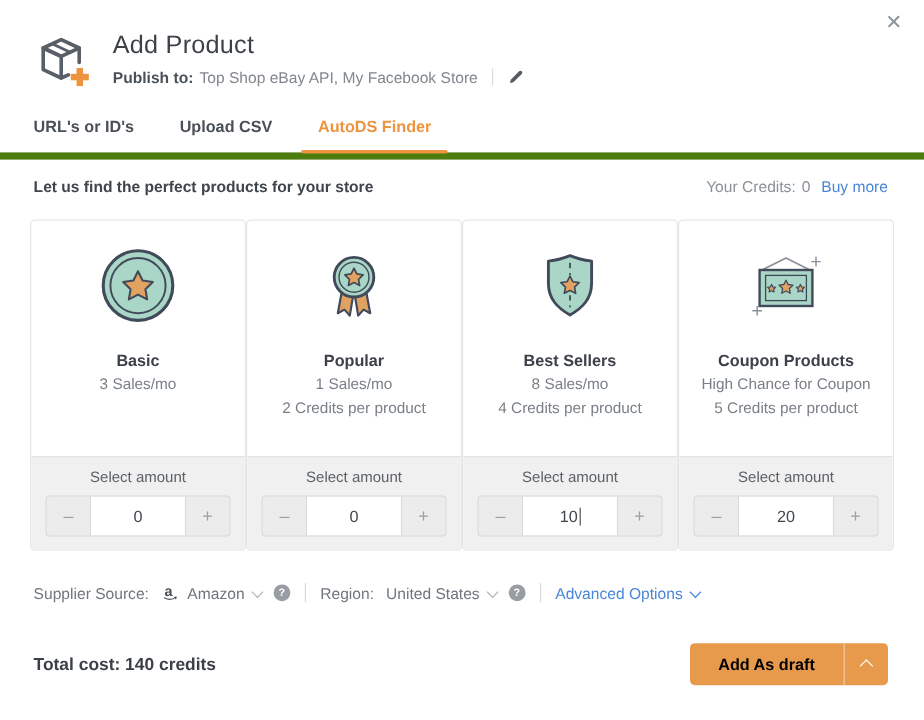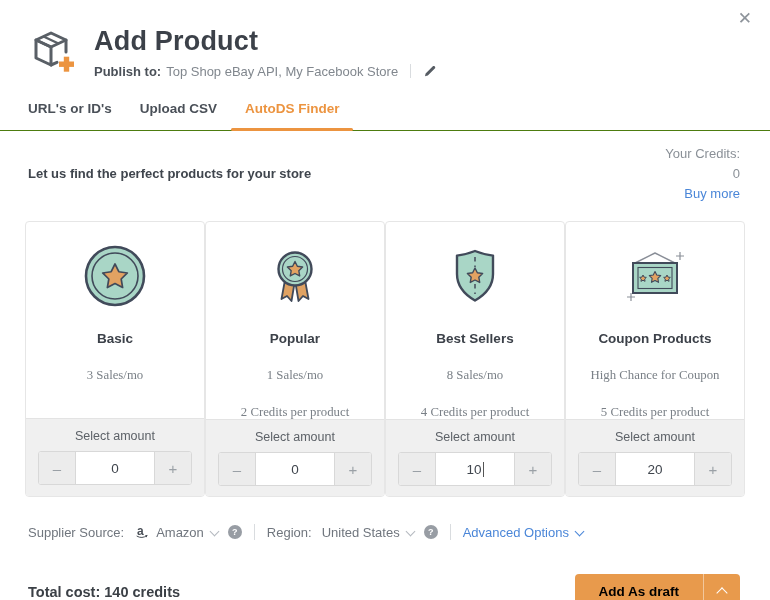--- a/index.html
+++ b/index.html
@@ -19,52 +19,52 @@
     font-family:"Liberation Sans",sans-serif;overflow:hidden;box-sizing:border-box;
   }
   
   .close-btn{
     position:absolute;top:6px;right:14px;font-size:17px;color:#8E949B;
     background:none;border:none;cursor:pointer;line-height:1;padding:4px;font-family:inherit;
   }
   
   .header{display:flex;align-items:flex-start;padding:26px 28px 0 26px;}
   .header-text{margin-left:18px;}
-  .page-title{margin:0;font-size:27px;font-weight:bold;color:var(--text-dark);letter-spacing:.2px;}
+  .page-title{margin:0;font-size:21px;font-weight:normal;color:var(--text-dark);letter-spacing:.2px;}
   .publish{display:flex;align-items:flex-start;margin-top:7px;font-size:13px;}
   .publish-label{font-weight:bold;color:#4A5058;margin-right:5px;}
   .publish-value{color:#81878E;}
   .vdiv{display:inline-block;width:1px;height:14px;background:#D9DCDF;margin:0 12px;}
   .pencil-btn{background:none;border:none;padding:0;cursor:pointer;display:flex;}
   
-  .tabs{display:flex;padding:0 0 0 14px;margin-top:14px;border-bottom:1px solid #4d7c0f;}
+  .tabs{display:flex;gap:10px;padding:0 0 0 14px;margin-top:14px;border-bottom:6px solid #4d7c0f;}
   .tab{
     position:relative;padding:8px 14px 14px 14px;font-size:13.5px;font-weight:bold;
     color:#4A5058;cursor:pointer;white-space:nowrap;
   }
   .tab.active{color:var(--accent-orange);}
   .tab.active::after{
     content:"";position:absolute;left:0;right:0;bottom:-1px;height:3px;
     background:var(--accent-orange);border-radius:2px;
   }
   
   .subrow{display:flex;justify-content:space-between;align-items:center;padding:0 30px 0 28px;margin-top:15px;}
   .subtitle{font-size:13px;font-weight:bold;color:#3F454D;}
-  .credits{font-size:13px;color:#8A9097;display:flex;gap:5px;align-items:flex-end;flex-direction:column;}
+  .credits{font-size:13px;color:#8A9097;display:flex;gap:5px;align-items:flex-start;}
   .buy-more{color:var(--link-blue);text-decoration:none;cursor:pointer;margin-left:4px;}
   
   .cards{display:grid;grid-template-columns:repeat(4,1fr);gap:0;margin:20px 25px 0 25px;}
   .card{
     border:1px solid var(--border-gray);border-radius:4px;overflow:hidden;
     display:flex;flex-direction:column;height:274px;background:#fff;
   }
   .card-body{flex:1;text-align:center;padding-top:21px;}
   .card-icon{height:66px;display:flex;align-items:center;justify-content:center;}
   .card-title{font-size:13.5px;font-weight:bold;color:var(--text-dark);margin-top:22px;}
-  .card-line{font-size:12.8px;color:#7A8087;margin-top:22px;line-height:1.15;padding:0 4px;font-family:Liberation Serif, serif;}
+  .card-line{font-size:12.8px;color:#7A8087;margin-top:5px;line-height:1.15;padding:0 4px;}
   .card-line:first-of-type{margin-top:10px;}
   .card-footer{background:#F0F0F0;border-top:1px solid #E3E3E3;padding:10px 12px 11px 12px;}
   .select-label{text-align:center;font-size:12.5px;color:#5C6167;margin-bottom:8px;}
   .stepper{display:flex;border:1px solid #D8D8D8;border-radius:3px;height:32px;background:#fff;}
   .step{
     width:37px;background:#ECECEC;border:none;color:#9AA0A6;font-size:15px;
     cursor:pointer;font-family:inherit;line-height:1;padding:0;
   }
   .step.minus{border-right:1px solid #D8D8D8;border-radius:2px 0 0 2px;}
   .step.plus{border-left:1px solid #D8D8D8;border-radius:0 2px 2px 0;}

